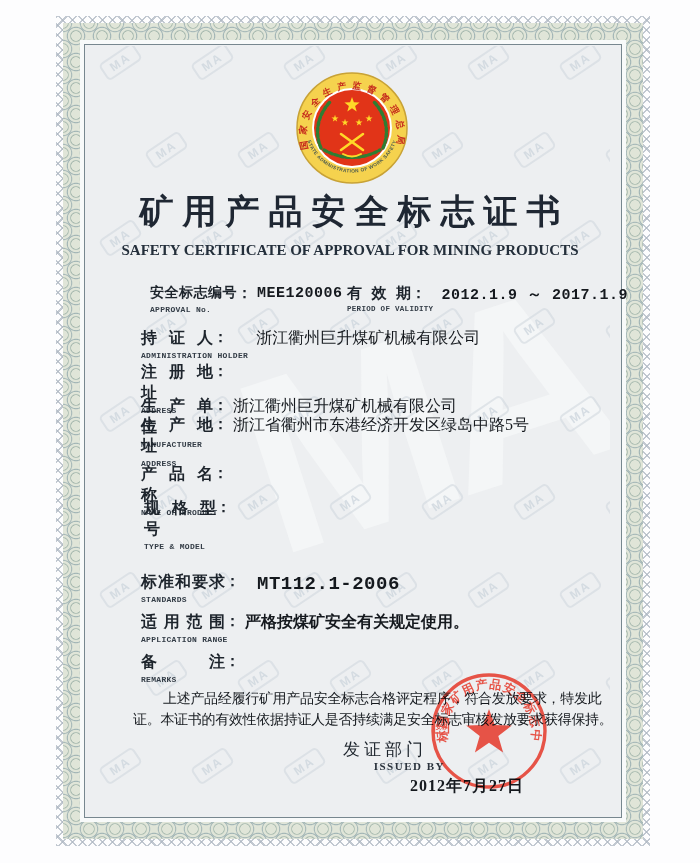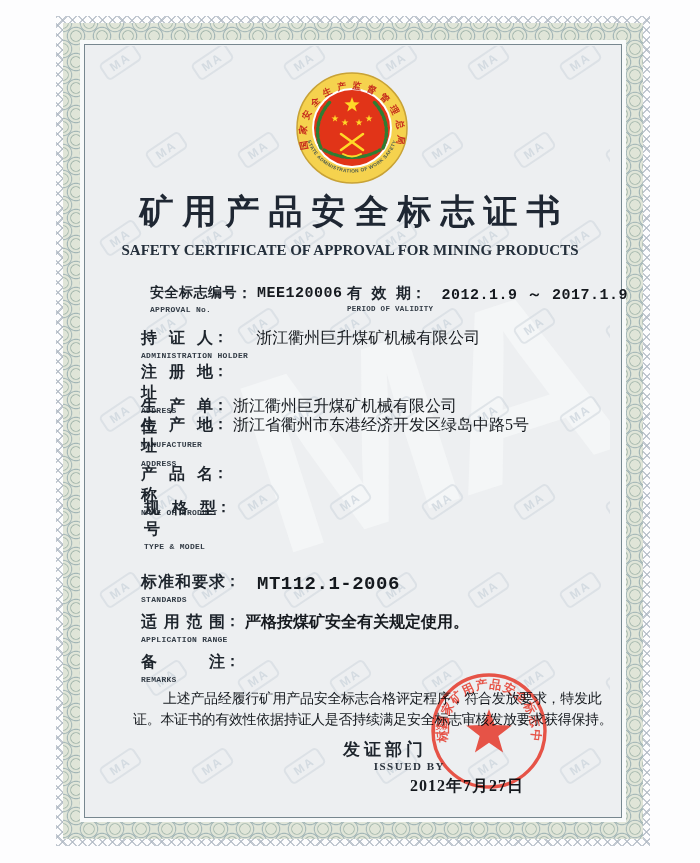--- a/index.html
+++ b/index.html
@@ -39,21 +39,21 @@
   .fld{display:flex;align-items:flex-start;}
   .fld-l{display:flex;flex-direction:column;}
   .cnrow{display:flex;align-items:flex-start;}
   .cn{font-size:16px;font-weight:bold;color:#1d242c;display:inline-block;text-align:justify;text-align-last:justify;}
   .cn.w72{width:72px;} .cn.w84{width:84px;} .cn.w64{width:64px;font-size:15px;} .cn.auto{width:auto;font-size:14px;letter-spacing:.5px;text-align-last:auto;}
   .colon{font-size:15px;font-weight:bold;width:12px;text-align:center;}
   .en{font:bold 8px "Liberation Mono",monospace;color:#333c46;letter-spacing:.3px;margin-top:2px;white-space:nowrap;}
   .val{font-size:16px;margin-left:8px;color:#15191e;white-space:nowrap;}
   .mono{font-family:"Liberation Mono",monospace;font-size:15px;font-weight:bold;letter-spacing:.5px;padding-top:1px;}
   .stmt{font-size:14px;color:#15191e;width:460px;white-space:nowrap;letter-spacing:-.3px;}
-  .issued-cn{font-size:17px;font-weight:bold;letter-spacing:4px;color:#1d242c;}
+  .issued-cn{font-size:17px;font-weight:normal;letter-spacing:4px;color:#1d242c;}
   .issued-en{font:bold 11px "Liberation Serif",serif;letter-spacing:1.5px;color:#2a323c;}
   .date{font-size:16px;font-weight:bold;color:#15191e;letter-spacing:1px;}
   .stamp{position:absolute;left:424px;top:666px;z-index:3;opacity:.86;mix-blend-mode:multiply;}
   .emblem{position:absolute;left:294px;top:70px;}
 </style>
 </head>
 <body>
 
 <div class="page">
 

